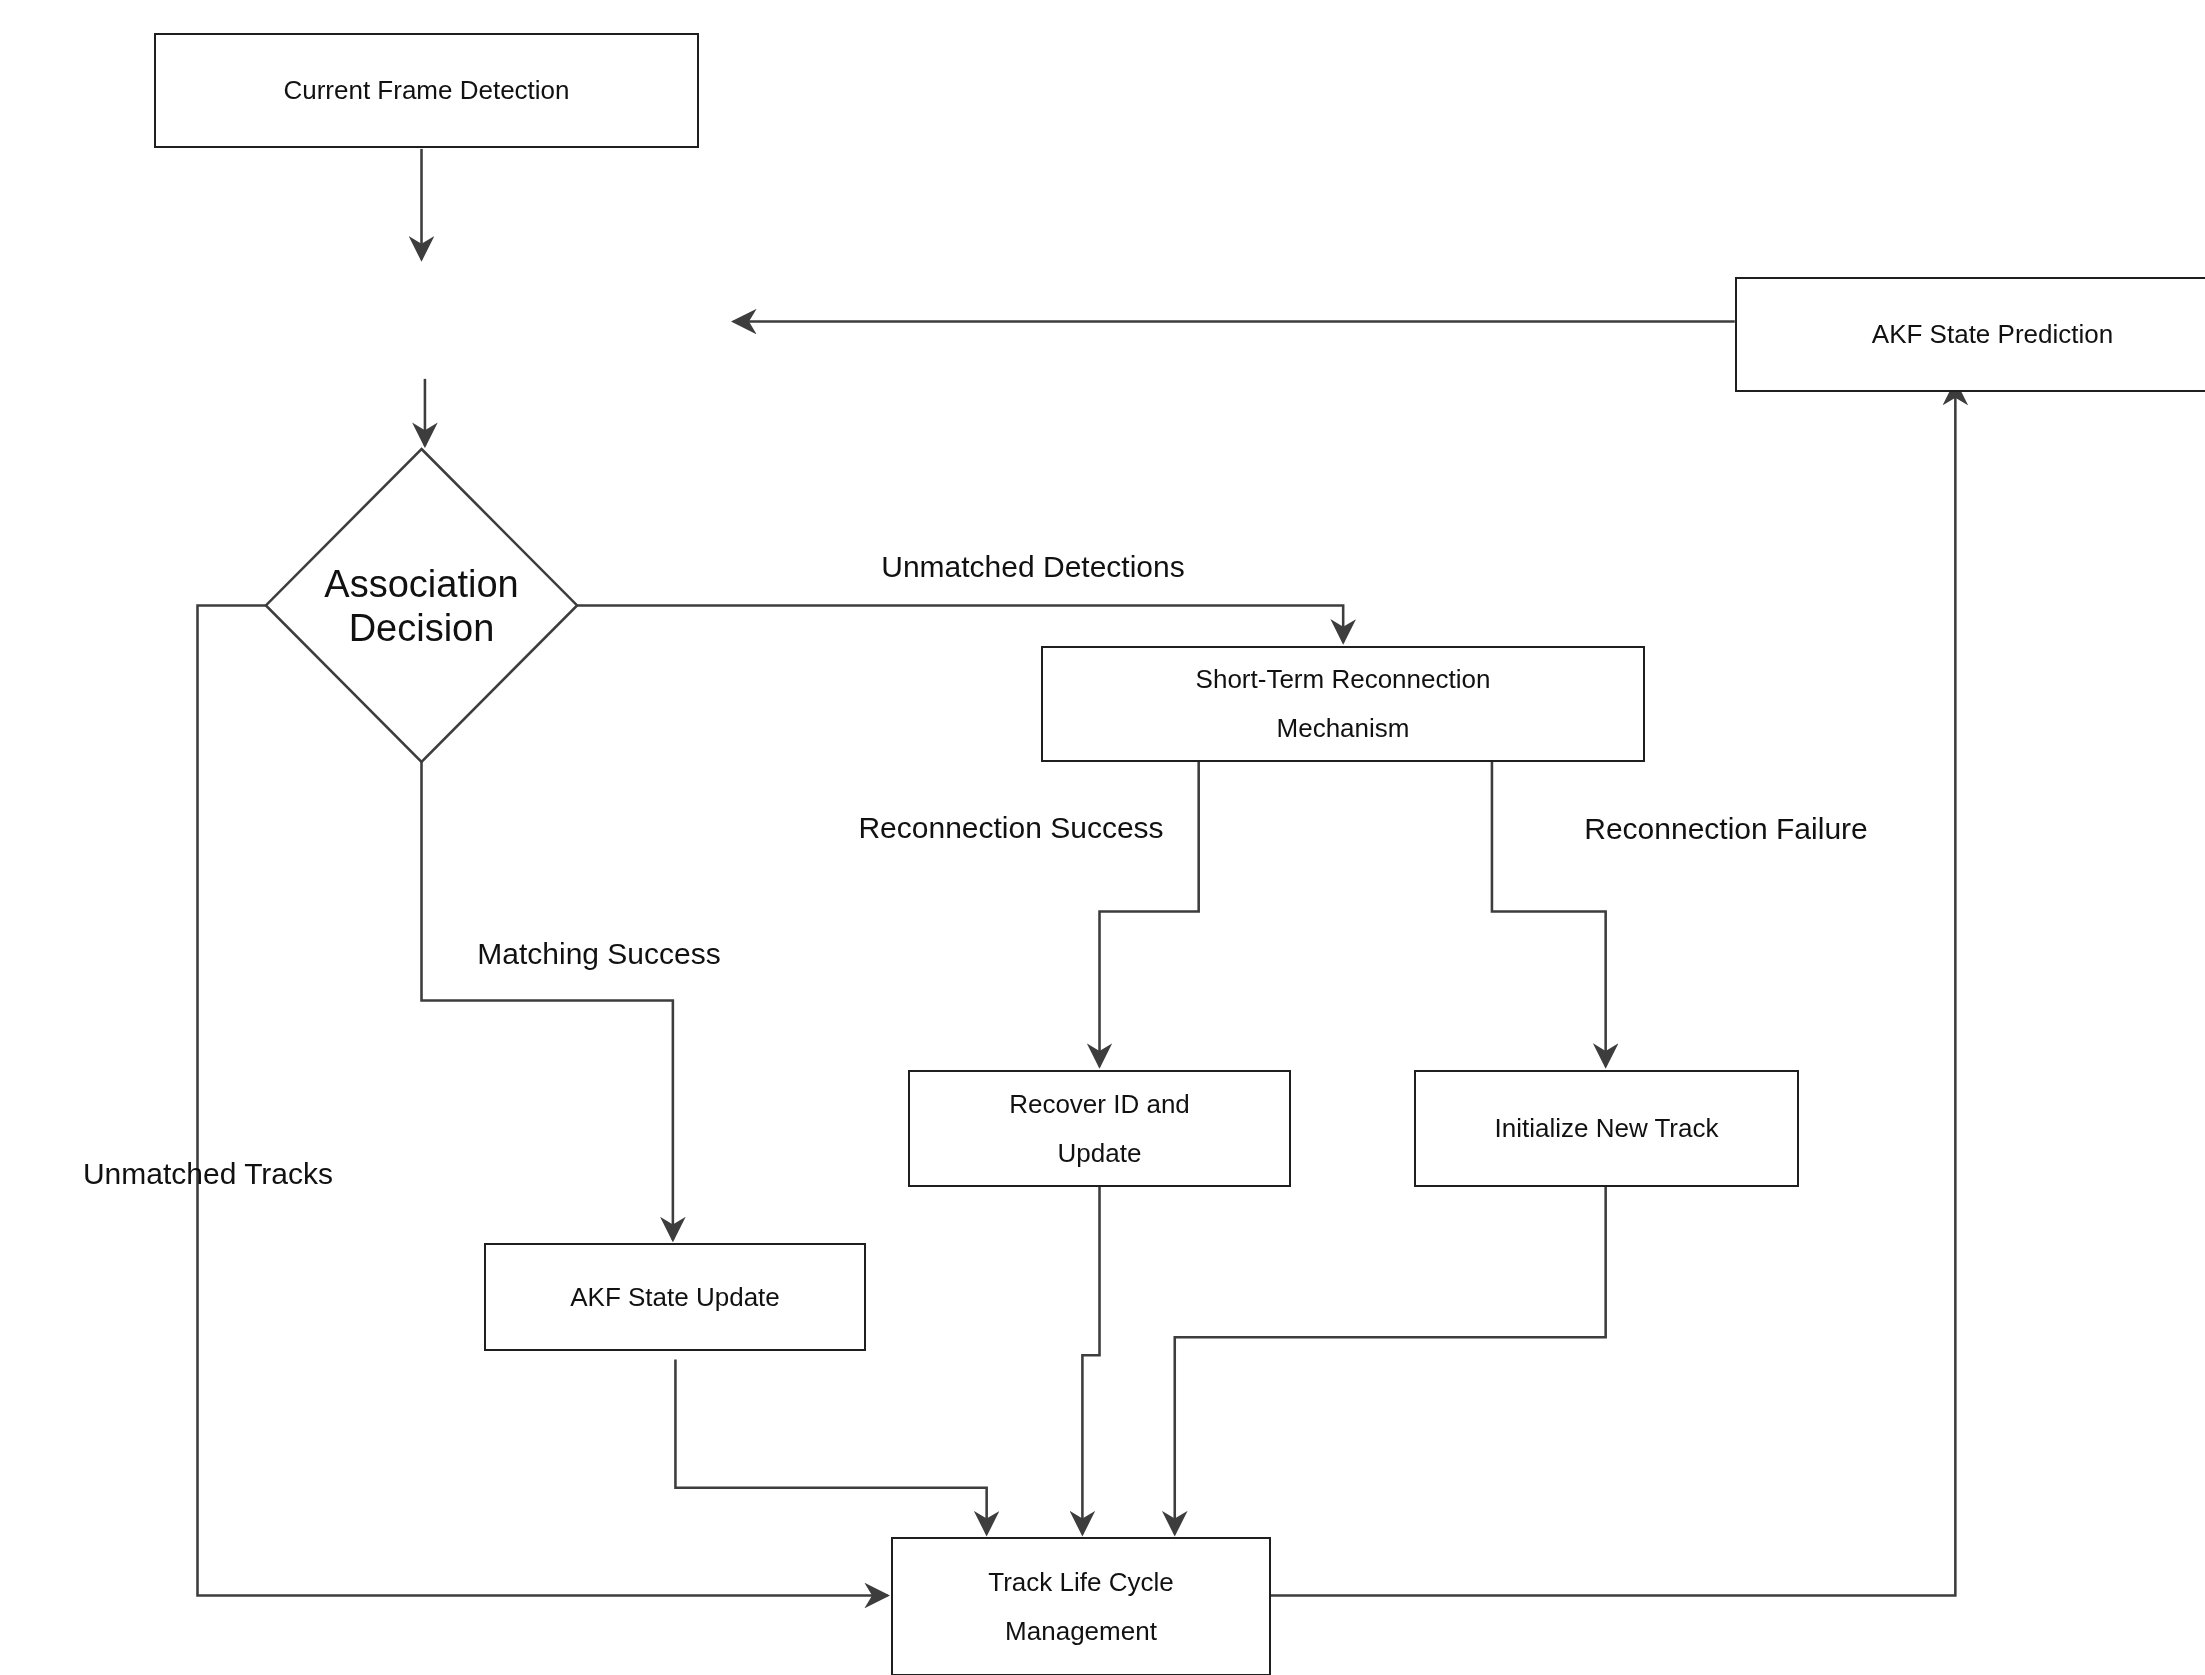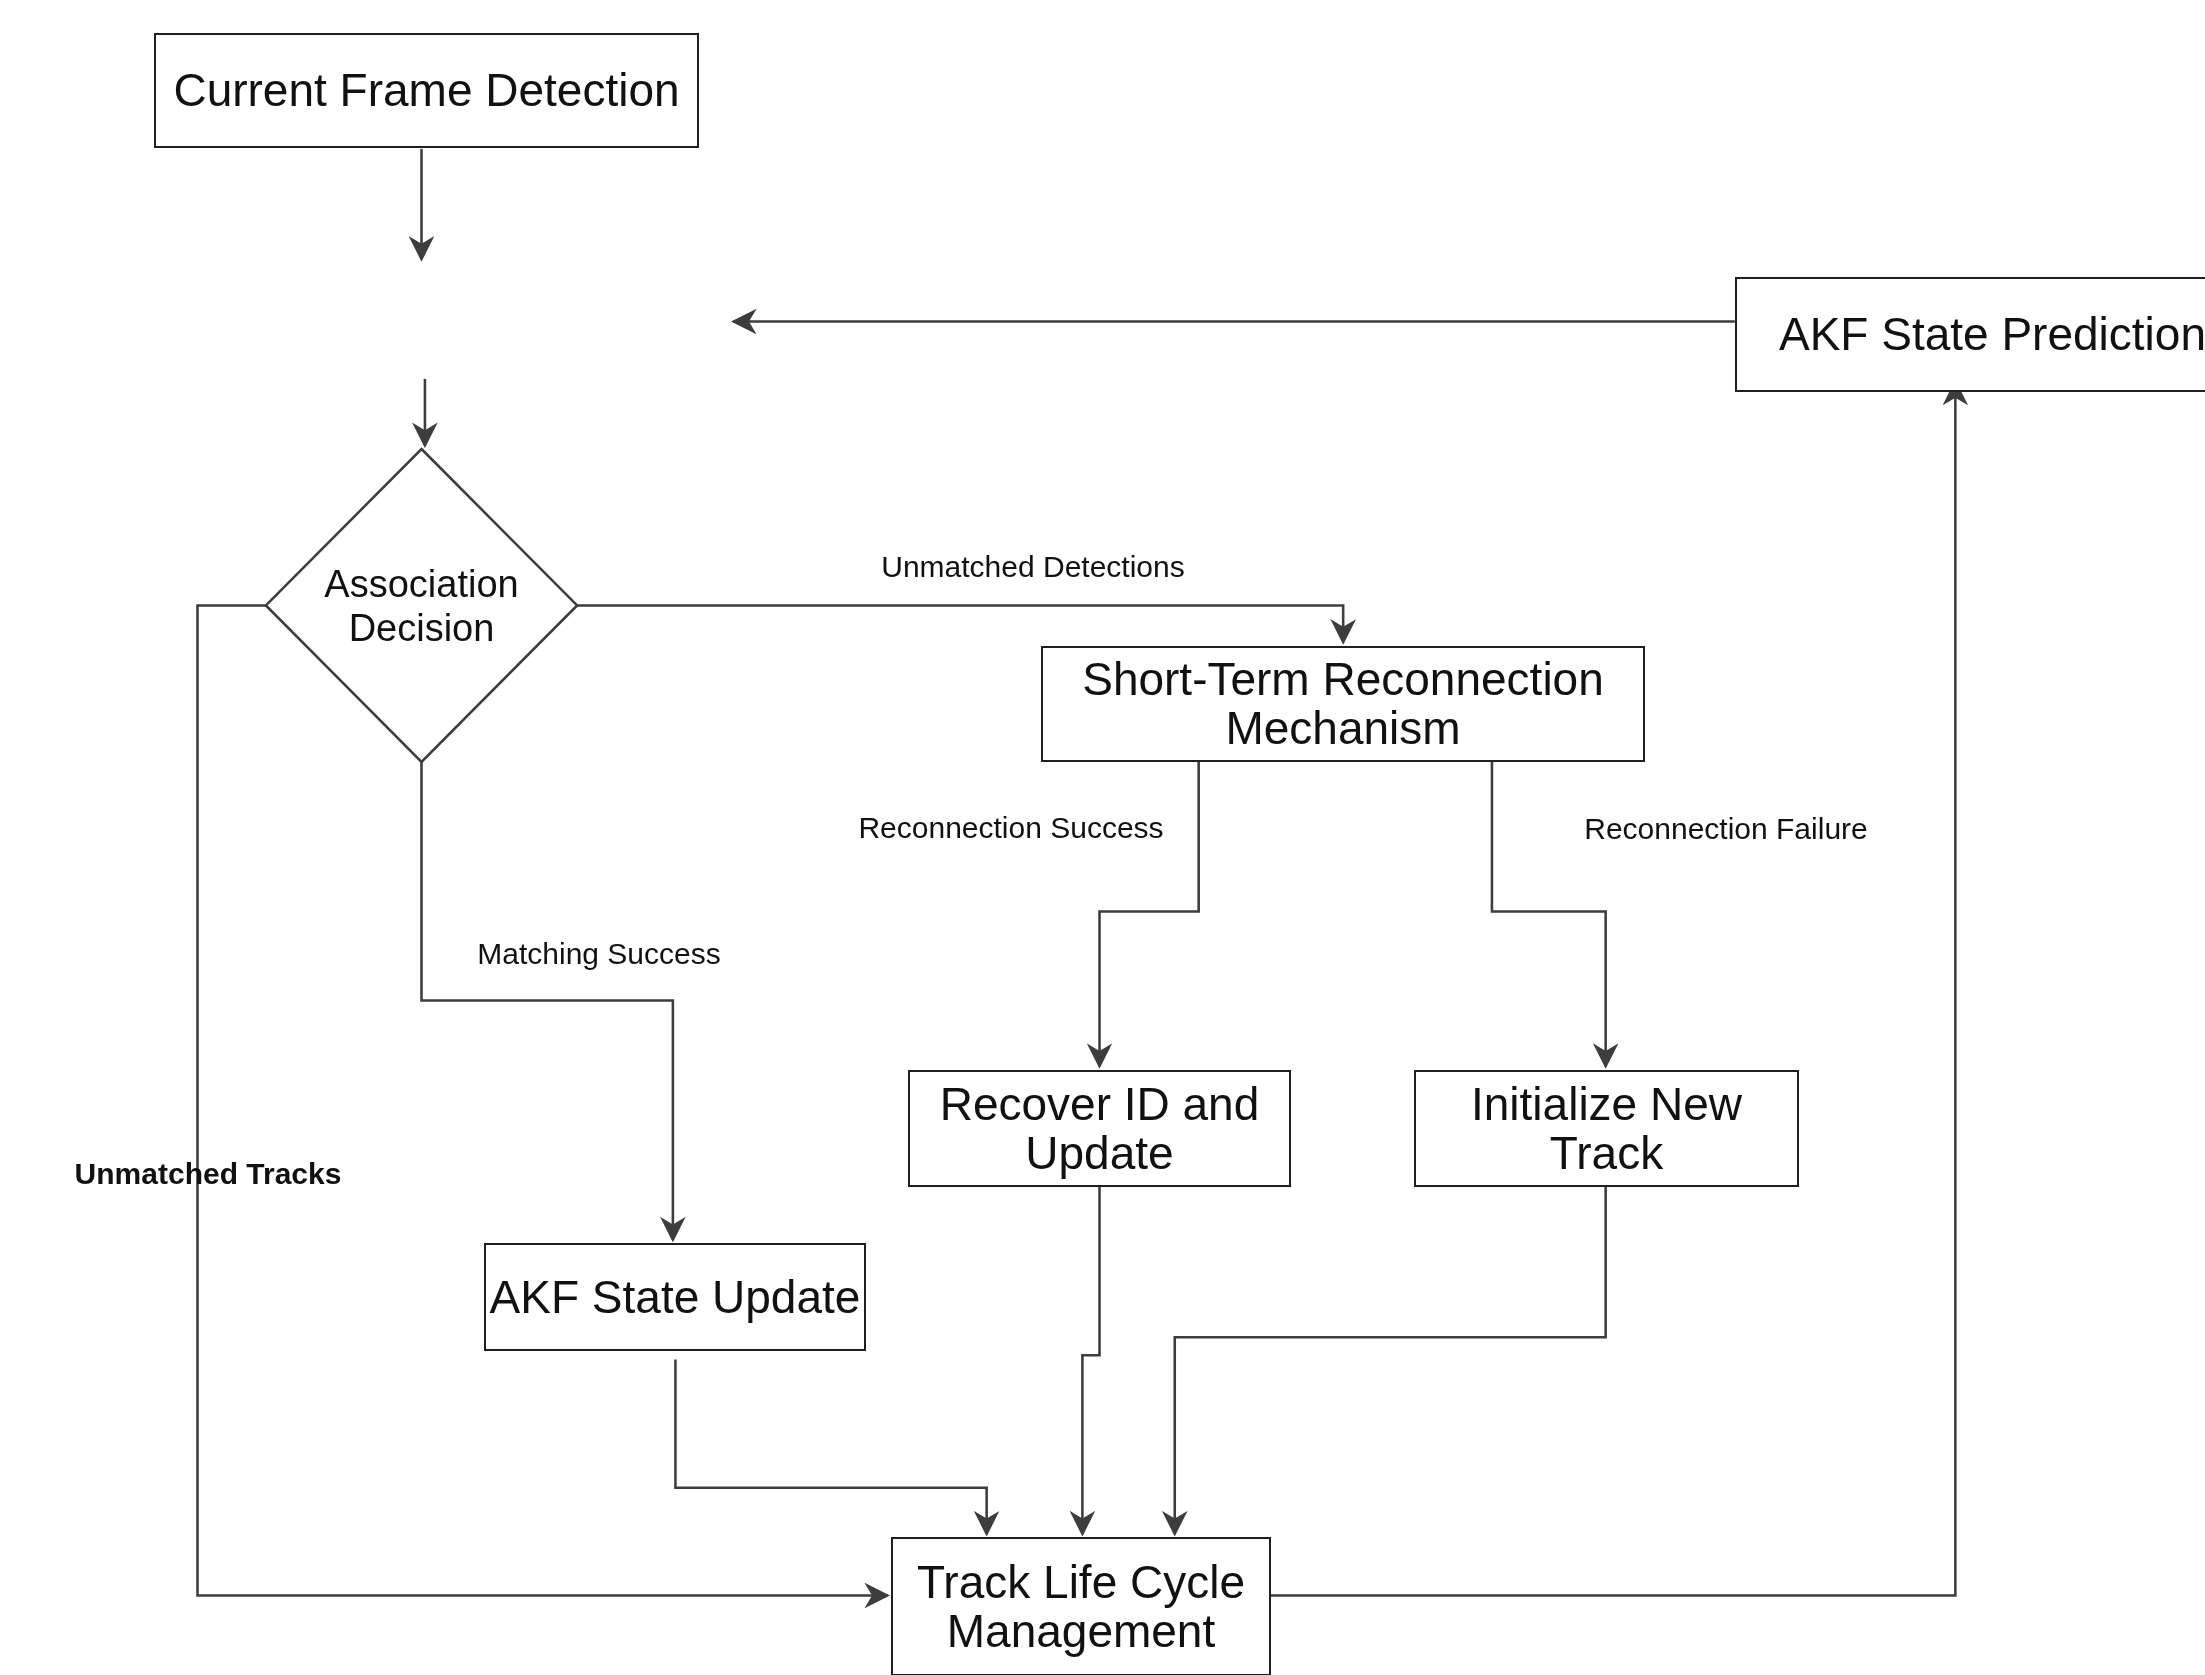--- a/index.html
+++ b/index.html
@@ -39,21 +39,21 @@
   }
   .node{
     position:absolute;
     box-sizing:border-box;
     border:2.6px solid var(--border);
     background:var(--background);
     display:flex;
     align-items:center;
     justify-content:center;
     text-align:center;
-    font-size:46px;
+    font-size:26px;
     line-height:49px;
     white-space:pre-line;
     z-index:2;
   }
   .diamond-label{
     position:absolute;
     display:flex;
     align-items:center;
     justify-content:center;
     text-align:center;
@@ -122,16 +122,16 @@
 Decision</div>
 
   <div class="edge-label" style="left:1033px;top:566px;">Unmatched Detections</div>
 
   <div class="edge-label" style="left:1011px;top:827px;">Reconnection Success</div>
 
   <div class="edge-label" style="left:1726px;top:828px;">Reconnection Failure</div>
 
   <div class="edge-label" style="left:599px;top:953px;">Matching Success</div>
 
-  <div class="edge-label" style="left:208px;top:1173px;font-weight:bold;">Unmatched Tracks</div>
+  <div class="edge-label" style="left:208px;top:1173px;">Unmatched Tracks</div>
 
 </div>
 
 
 </body></html>

